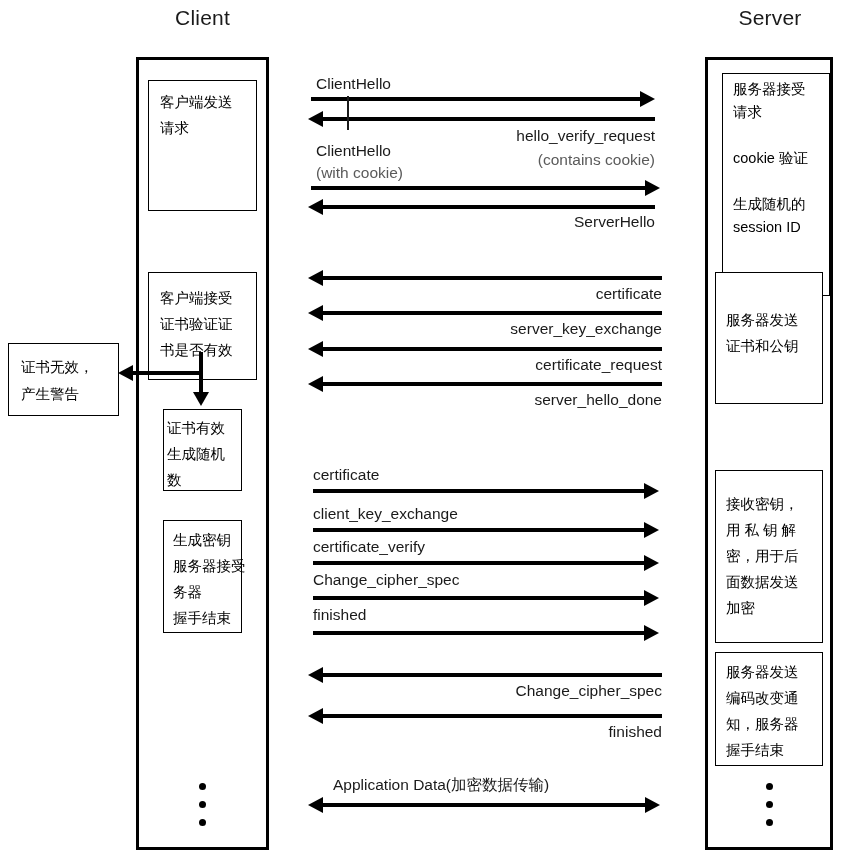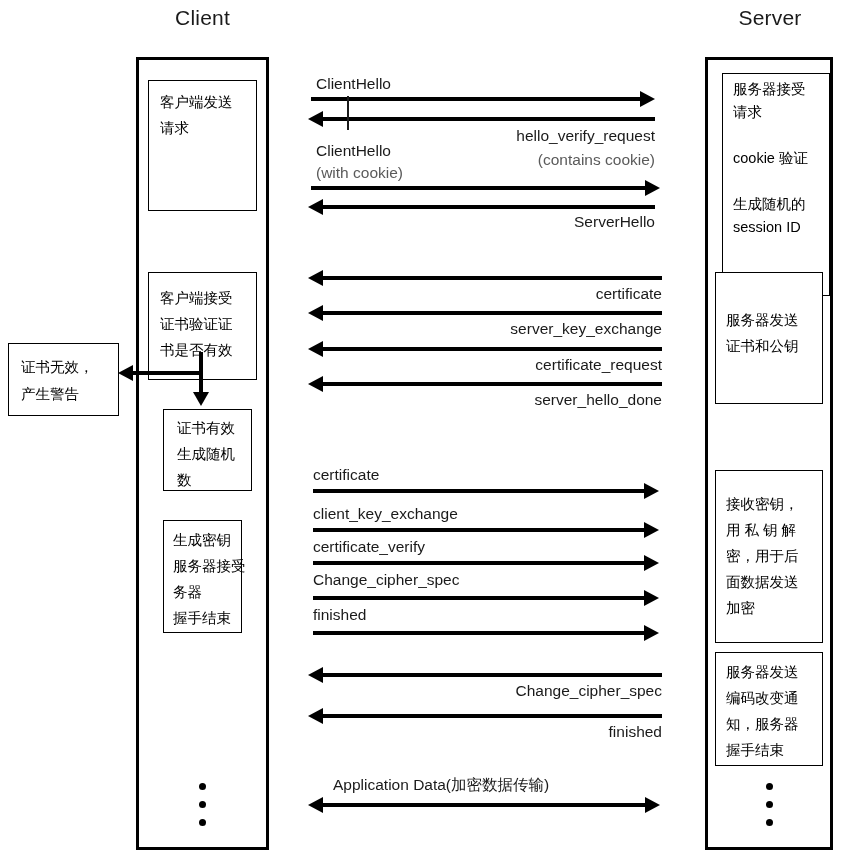--- a/index.html
+++ b/index.html
@@ -50,21 +50,21 @@
 
   <div class="nodebox" style="left:148px;top:272px;width:109px;height:108px;padding-top:12px;">
     <span class="ln">客户端接受</span>
     <span class="ln">证书验证证</span>
     <span class="ln">书是否有效</span>
   </div>
 
   <div class="vline" style="left:199px;top:352px;height:44px;"></div>
   <div class="head" style="left:193px;top:392px;border-left:8px solid transparent;border-right:8px solid transparent;border-top:14px solid #000;"></div>
 
-  <div class="nodebox" style="left:163px;top:409px;width:89px;height:82px;padding:5px 6px 4px 13px;">
+  <div class="nodebox" style="left:163px;top:409px;width:79px;height:82px;padding:5px 6px 4px 3px;">
     <span class="ln">证书有效</span>
     <span class="ln">生成随机</span>
     <span class="ln">数</span>
   </div>
 
   <div class="nodebox" style="left:163px;top:520px;width:79px;height:113px;padding:6px 6px 4px 9px;">
     <span class="ln">生成密钥</span>
     <span class="ln">服务器接受</span>
     <span class="ln">务器</span>
     <span class="ln">握手结束</span>

